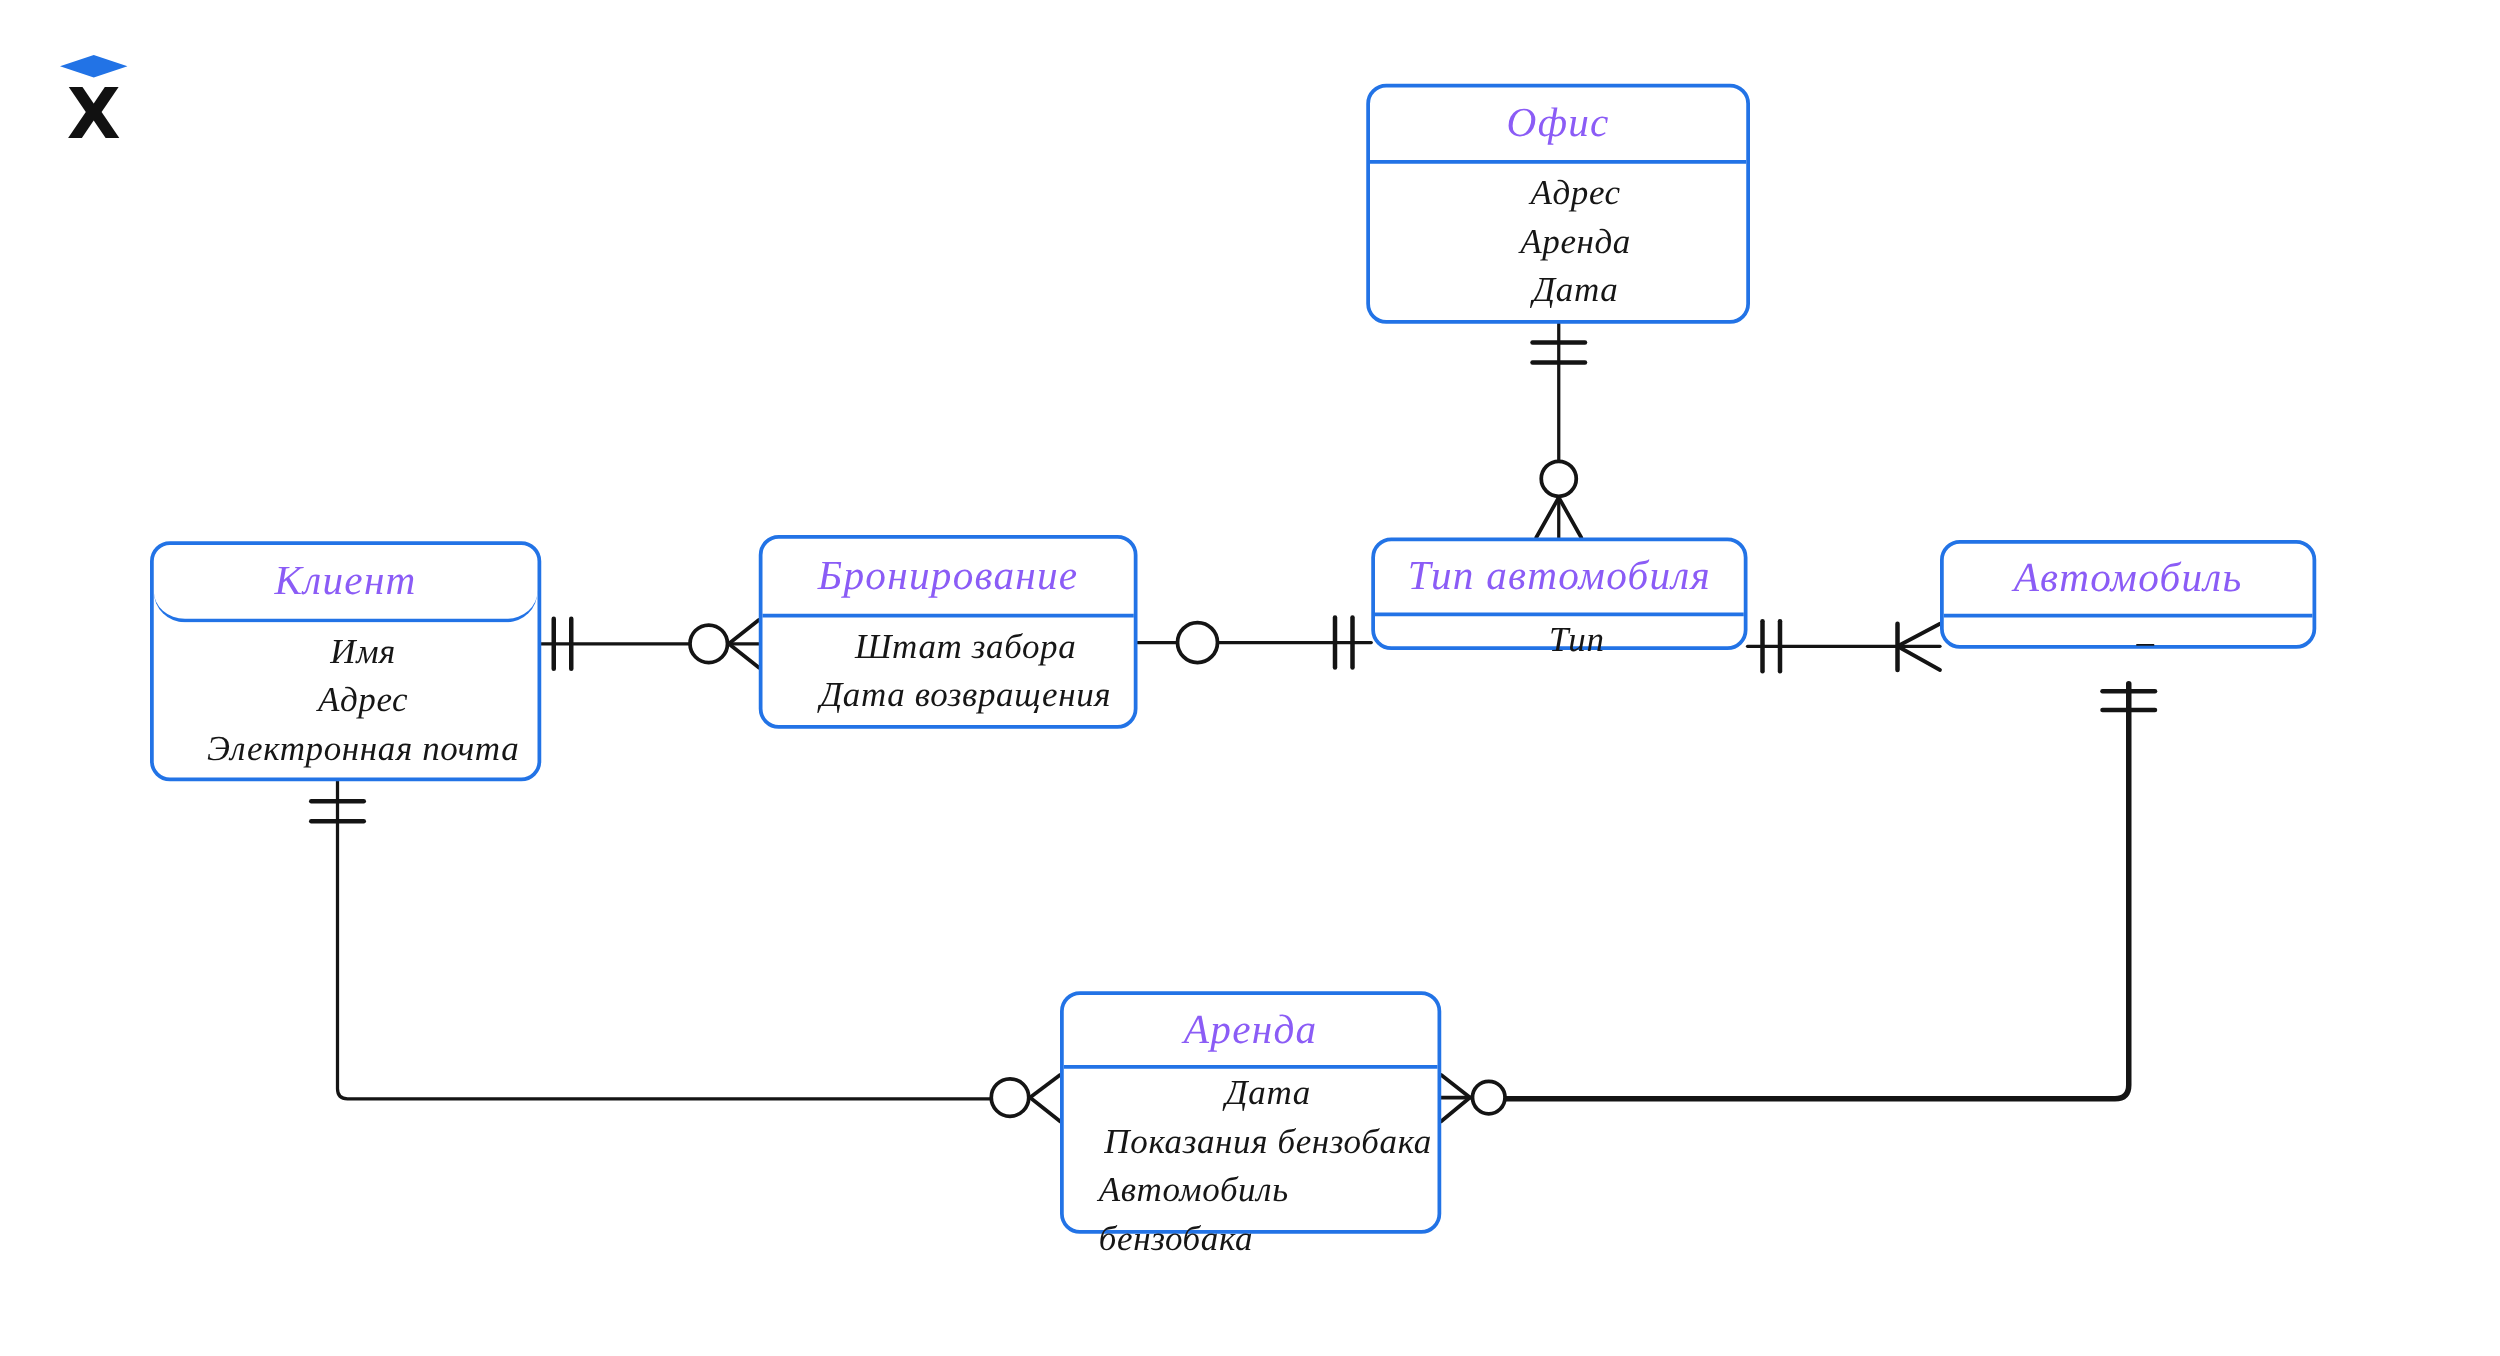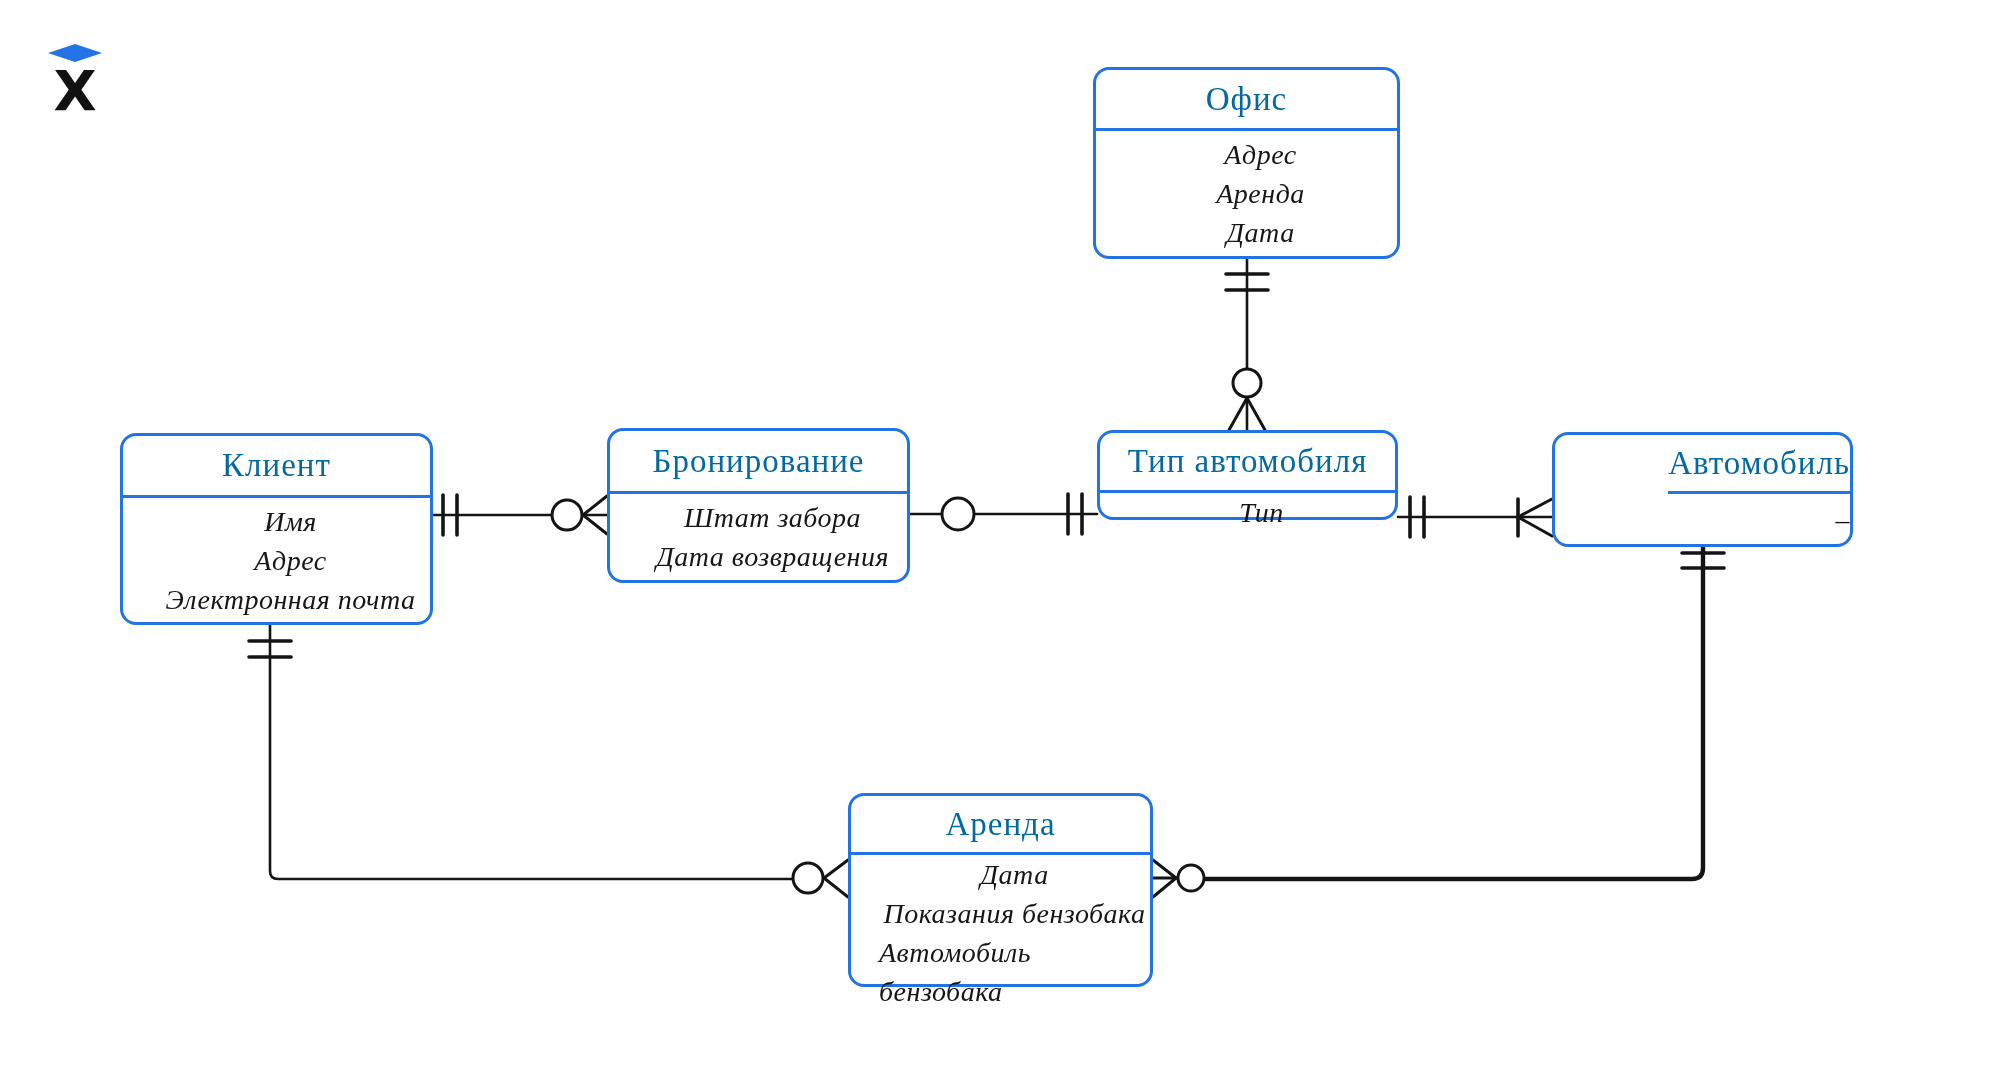--- a/index.html
+++ b/index.html
@@ -30,21 +30,22 @@
     box-sizing: border-box;
     display: flex;
     flex-direction: column;
   }
   .entity-title {
     flex: 0 0 auto;
     display: flex;
     align-items: center;
     justify-content: center;
     border-bottom: 3px solid #2273e6;
-    color: #0369a1;
+    color: #8b5cf6;
+    font-style: italic;
     font-size: 33px;
     letter-spacing: 1px;
   }
   .entity-attrs {
     flex: 1 1 auto;
     display: flex;
     flex-direction: column;
     align-items: center;
     justify-content: center;
     color: #161616;
@@ -155,21 +156,21 @@
   <div class="entity" style="left:1093px; top:67px; width:307px; height:192px;">
     <div class="entity-title" style="height:58px;">Офис</div>
     <div class="entity-attrs">
       <div>Адрес</div>
       <div>Аренда</div>
       <div>Дата</div>
     </div>
   </div>
 
   <div class="entity" style="left:120px; top:433px; width:313px; height:192px;">
-    <div class="entity-title" style="height:59px;">Клиент</div>
+    <div class="entity-title" style="height:59px;border-radius:25px;">Клиент</div>
     <div class="entity-attrs">
       <div>Имя</div>
       <div>Адрес</div>
       <div>Электронная почта</div>
     </div>
   </div>
 
   <div class="entity" style="left:607px; top:428px; width:303px; height:155px;">
     <div class="entity-title" style="height:60px;">Бронирование</div>
     <div class="entity-attrs">
@@ -178,21 +179,21 @@
     </div>
   </div>
 
   <div class="entity" style="left:1097px; top:430px; width:301px; height:90px;">
     <div class="entity-title" style="height:57px;">Тип автомобиля</div>
     <div class="entity-attrs">
       <div>Тип</div>
     </div>
   </div>
 
-  <div class="entity" style="left:1552px; top:432px; width:301px; height:115px;align-items:flex-end;">
+  <div class="entity" style="left:1552px; top:432px; width:301px; height:87px;">
     <div class="entity-title" style="height:56px;">Автомобиль</div>
     <div class="entity-attrs">
       <div>–</div>
     </div>
   </div>
 
   <div class="entity" style="left:848px; top:793px; width:305px; height:194px;">
     <div class="entity-title" style="height:56px;">Аренда</div>
     <div class="entity-attrs">
       <div>Дата</div>

